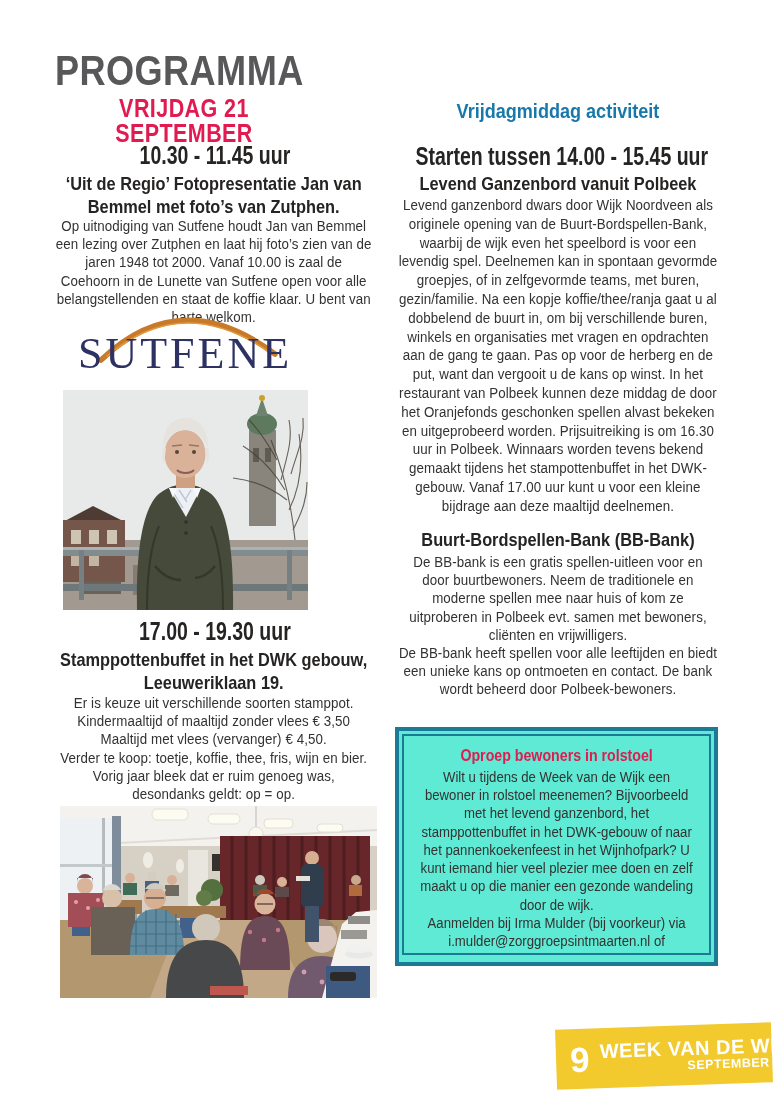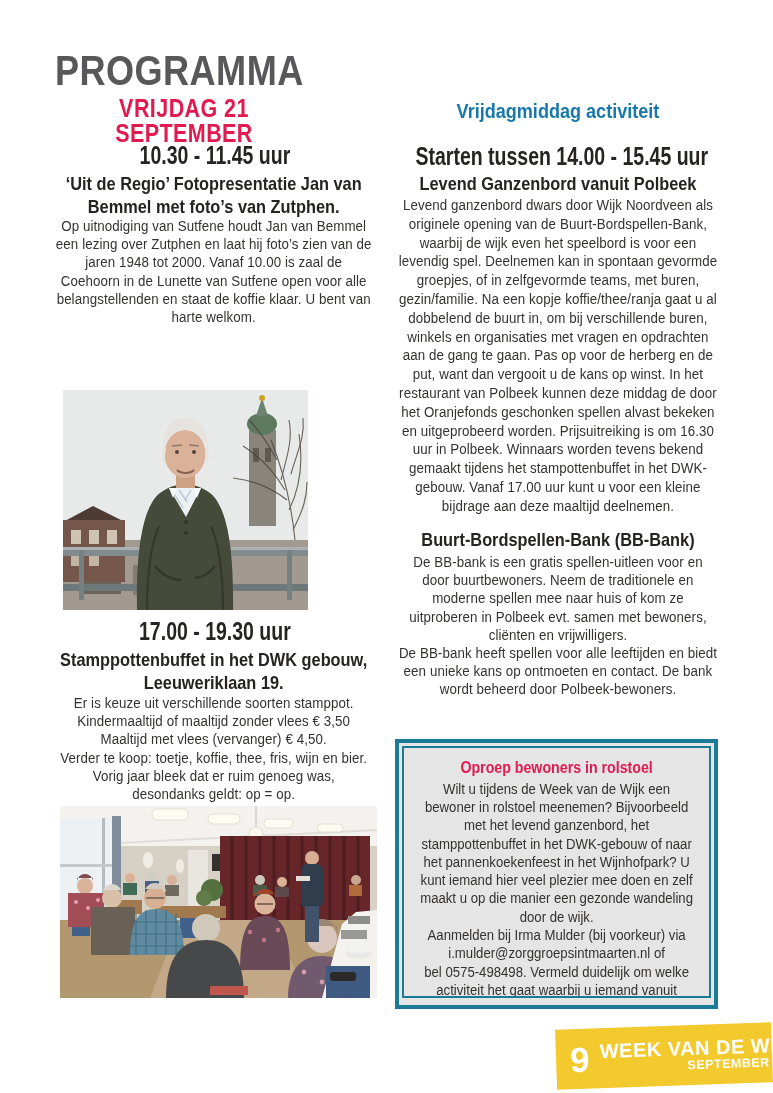--- a/index.html
+++ b/index.html
@@ -13,22 +13,22 @@
   .stencil { font-weight:800; letter-spacing:0.5px; }
   .page-title { font-size:42px; color:#58585a; line-height:1; }
   .page-subtitle { font-size:25px; color:#e11a50; line-height:1; }
   .t-time { font-size:25px; font-weight:bold; color:#262423; line-height:1.1; }
   .t-sub { font-size:19px; font-weight:bold; color:#262423; line-height:1.22; white-space:pre-line; }
   .t-body { font-size:15.5px; line-height:18.2px; color:#333231; white-space:pre-line; letter-spacing:0.1px; }
   .t-teal { font-size:21px; font-weight:bold; color:#1779ab; line-height:1.1; }
   .photo-frame { position:absolute; }
   .photo-frame svg { display:block; }
   .callout {
-    position:absolute; left:395px; top:727px; width:323px; height:270px;
-    border:4px solid #1b7b97; box-sizing:border-box; background:#e5e5e5;margin-top:12px;
+    position:absolute; left:395px; top:727px; width:323px; height:239px;
+    border:4px solid #1b7b97; box-sizing:border-box; background:#5eead4;
   }
   .callout-inner {
     border:2px solid #1b7b97; margin:3px; height:calc(100% - 10px);
     box-sizing:border-box; padding:9px 12px 8px 12px; overflow:hidden;
   }
   .callout-title { font-size:16.5px; font-weight:bold; color:#e11a50; line-height:1.25; }
   .callout-body { font-size:15.3px; line-height:18.3px; color:#333231; white-space:pre-line; }
   .ribbon {
     position:absolute; left:556px; top:1026px; width:216px; height:60px;
     background:#f2ca2e; transform:rotate(-2deg); transform-origin:50% 50%;
@@ -45,20 +45,27 @@
 <div class="page">
 
   <div class="blk cx86 stencil page-title" style="left:55px; top:50px; width:280px;">PROGRAMMA</div>
   <div class="blk cx86 stencil page-subtitle" style="left:55px; top:96px; width:300px;">VRIJDAG 21 SEPTEMBER</div>
 
   <div class="blk cx78 t-time" style="left:55px; top:142px; width:410px;">10.30 - 11.45 uur</div>
   <div class="blk cx86 t-sub" style="left:55px; top:172px; width:369px;">‘Uit de Regio’ Fotopresentatie Jan van
 Bemmel met foto’s van Zutphen.</div>
   <div class="blk cx86 t-body" style="left:55px; top:217px; width:369px;">Op uitnodiging van Sutfene houdt Jan van Bemmel een lezing over Zutphen en laat hij foto’s zien van de jaren 1948 tot 2000. Vanaf 10.00 is zaal de Coehoorn in de Lunette van Sutfene open voor alle belangstellenden en staat de koffie klaar. U bent van harte welkom.</div>
 
+  <div class="photo-frame" style="left:63px; top:302px;">
+    <svg width="245" height="86" viewBox="0 0 245 86">
+      <path d="M38,58 Q118,-18 212,52" fill="none" stroke="#c8792a" stroke-width="5.5" stroke-linecap="round"></path>
+      <path d="M44,54 Q120,-10 206,50" fill="none" stroke="#de9b3c" stroke-width="1.6" stroke-linecap="round"></path>
+      <text x="122" y="66" text-anchor="middle" font-family="Liberation Serif, serif" font-size="44" letter-spacing="3" fill="#2e3263">SUTFENE</text>
+    </svg>
+  </div>
 
   <div class="photo-frame" style="left:63px; top:390px;">
     <svg width="245" height="220" viewBox="0 0 245 220">
       <rect x="0" y="0" width="245" height="220" fill="#e7eae9"></rect>
       <rect x="0" y="150" width="245" height="70" fill="#a29a90"></rect>
       <rect x="18" y="170" width="40" height="34" fill="#6b635a"></rect>
       <rect x="70" y="175" width="60" height="30" fill="#857c72"></rect>
 
       <g>
         <polygon points="0,132 30,116 62,132" fill="#4e3c34"></polygon>

